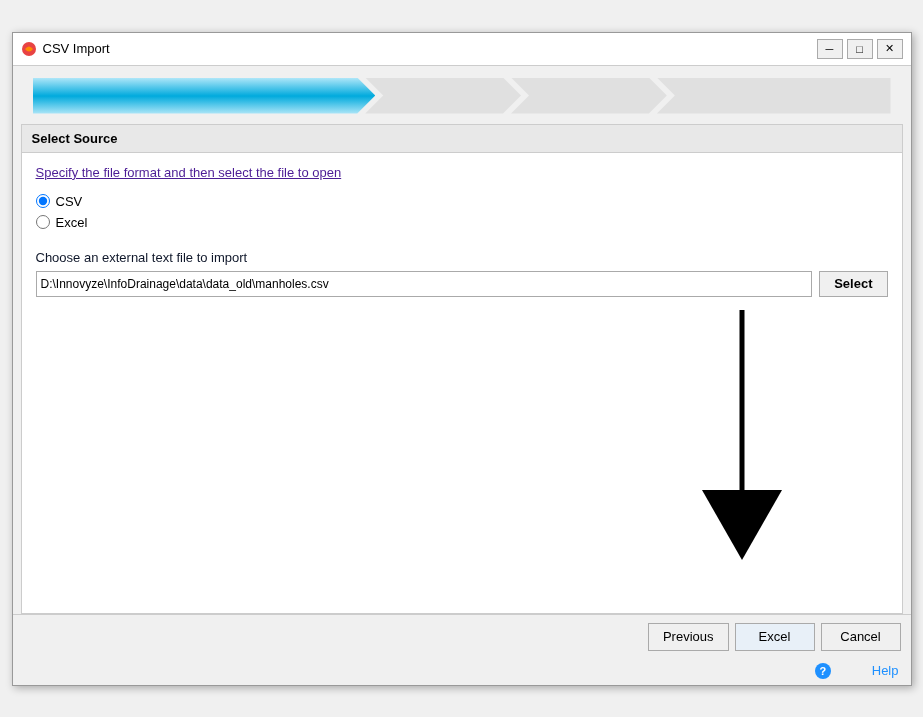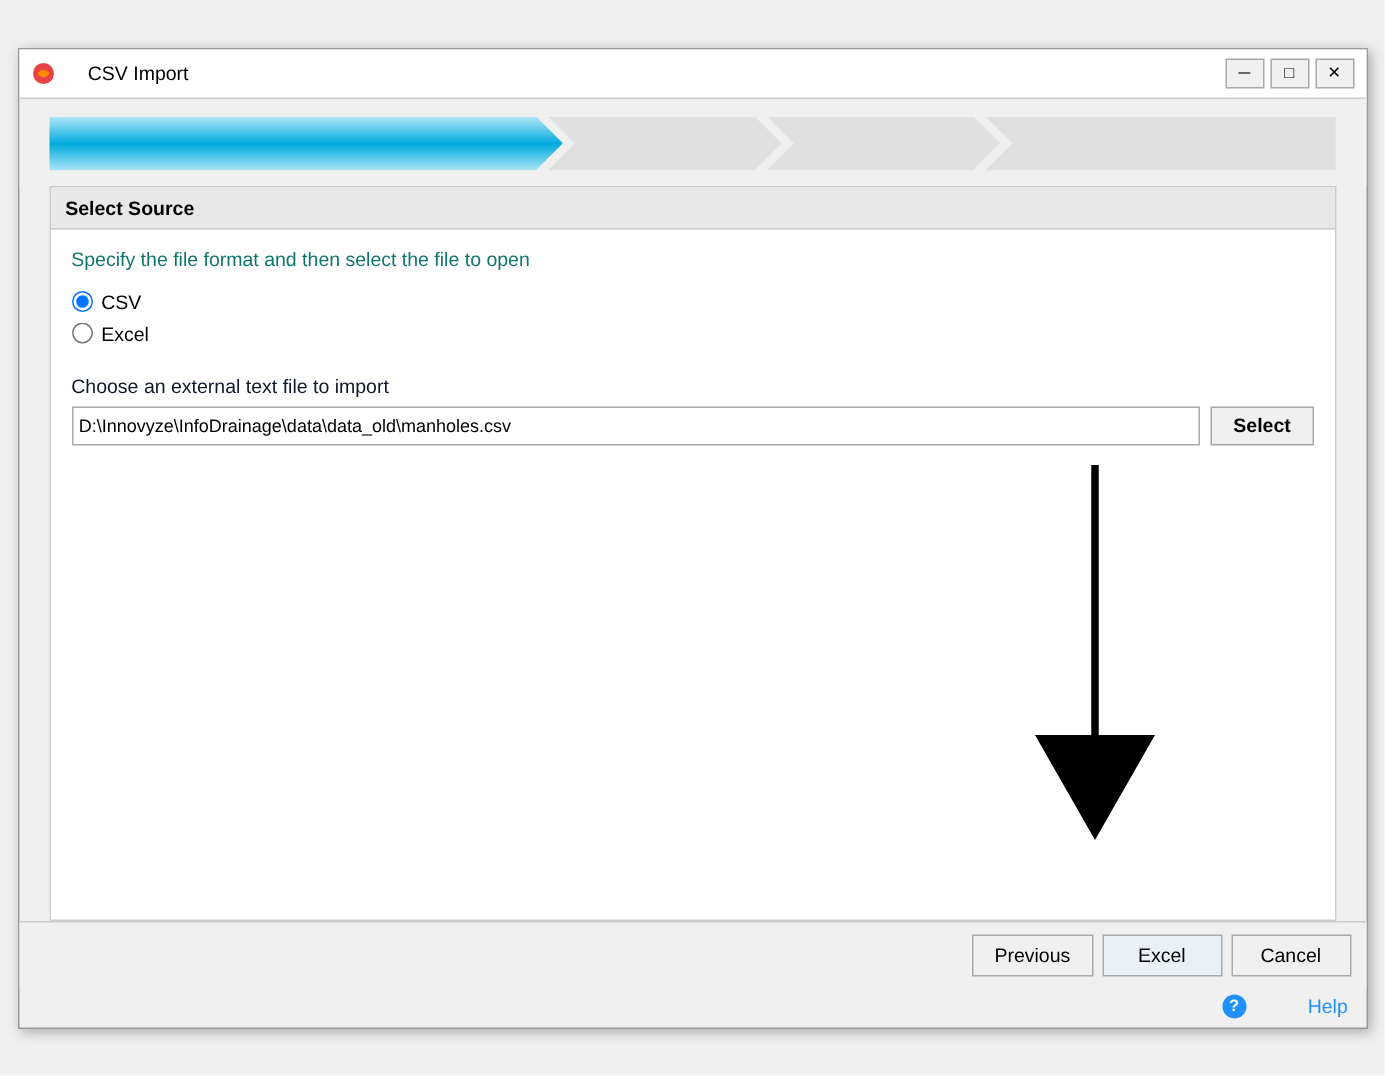--- a/index.html
+++ b/index.html
@@ -18,21 +18,21 @@
       background: #f0f0f0;
       border: 1px solid #999;
       box-shadow: 2px 2px 8px rgba(0,0,0,0.3);
     }
     .titlebar {
       background: #fff;
       display: flex;
       align-items: center;
       padding: 6px 8px;
       border-bottom: 1px solid #ccc;
-      gap: 22px;
+      gap: 6px;
     }
     .titlebar-icon {
       width: 16px;
       height: 16px;
     }
     .titlebar-title {
       flex: 1;
       font-size: 13px;
       font-weight: normal;
     }
@@ -81,39 +81,40 @@
     }
     .step-arrow-first {
       clip-path: polygon(0 0, calc(100% - 16px) 0, 100% 50%, calc(100% - 16px) 100%, 0 100%);
     }
     .active-fill {
       background: linear-gradient(to bottom, #87CEEB, #00BFFF, #87CEEB);
     }
 
     
     .content {
-      margin: 0 20px;
+      margin: 0 8px;
       border: 1px solid #ccc;
       background: #fff;
     }
     .section-header {
       background: #e8e8e8;
       padding: 6px 10px;
       font-weight: bold;
       font-size: 13px;
       border-bottom: 1px solid #ccc;
     }
     .section-body {
       padding: 12px 14px;
       min-height: 460px;
       position: relative;
     }
     .subtitle {
-      color: #0f766e;
+      color: #4c1d95;
       margin-bottom: 14px;
+      text-decoration: underline;
     }
     .radio-group {
       display: flex;
       flex-direction: column;
       gap: 6px;
       margin-bottom: 20px;
     }
     .radio-item {
       display: flex;
       align-items: center;

